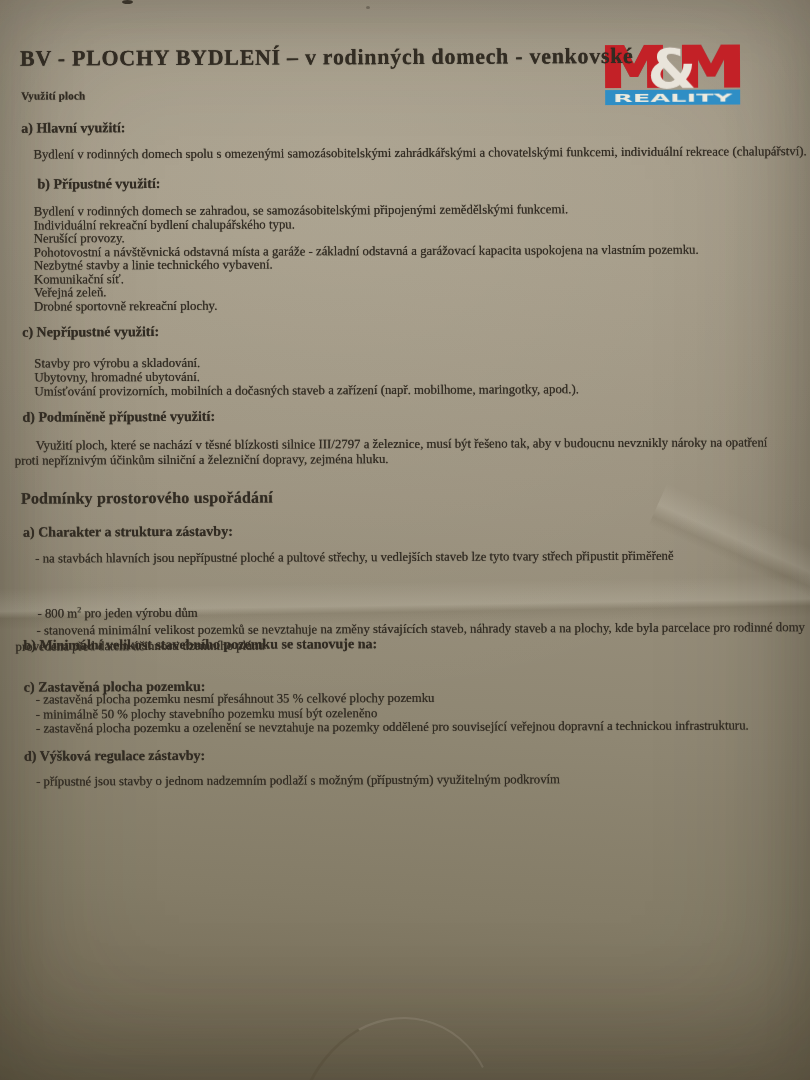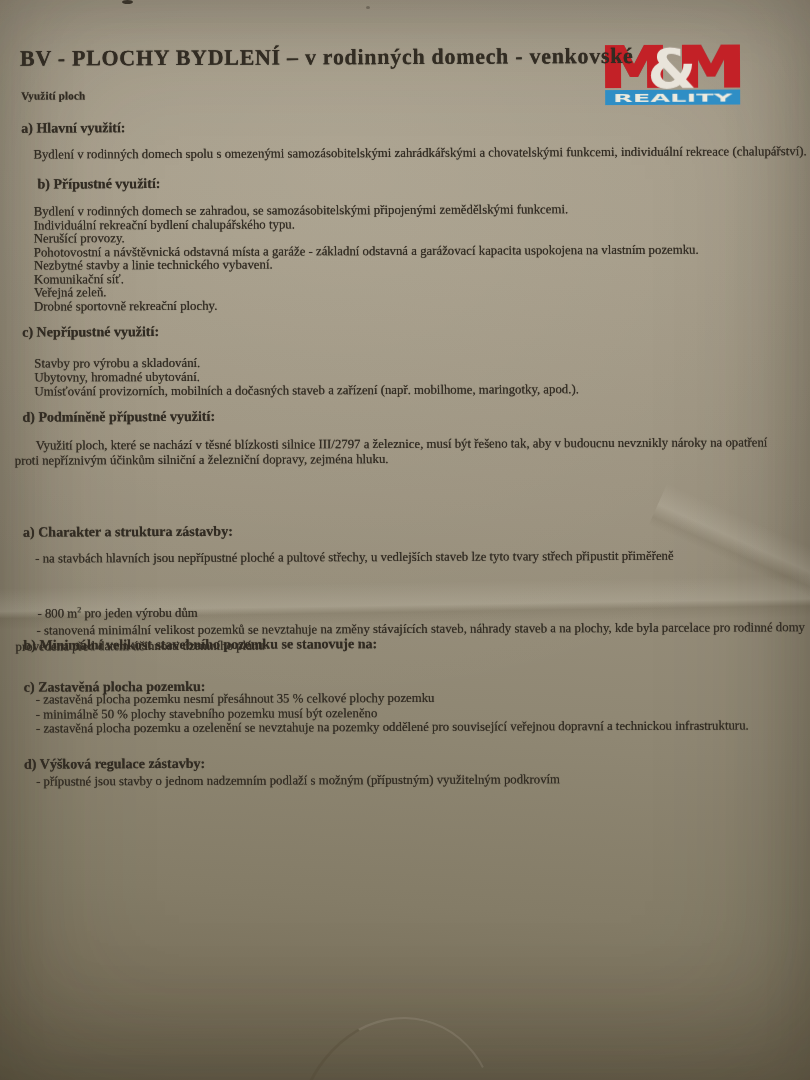--- a/index.html
+++ b/index.html
@@ -89,32 +89,33 @@
     <div class="t h" style="left:21px;top:324px;">c) Nepřípustné využití:</div>
     <div class="t list" style="left:33px;top:356px;line-height:13.8px;">
       <div>Stavby pro výrobu a skladování.</div>
       <div>Ubytovny, hromadné ubytování.</div>
       <div>Umísťování provizorních, mobilních a dočasných staveb a zařízení (např. mobilhome, maringotky, apod.).</div>
     </div>
 
     <div class="t h" style="left:21px;top:409px;">d) Podmíněně přípustné využití:</div>
     <div class="t wrap" style="left:13px;top:437px;width:780px;text-indent:21px;line-height:15px;">Využití ploch, které se nachází v těsné blízkosti silnice III/2797 a železnice, musí být řešeno tak, aby v budoucnu nevznikly nároky na opatření proti nepříznivým účinkům silniční a železniční dopravy, zejména hluku.</div>
 
+    <div class="t" style="left:19px;top:490px;font-weight:bold;font-size:16px;letter-spacing:0.2px;">Podmínky prostorového uspořádání</div>
 
     <div class="t h" style="left:21px;top:524px;text-align:center;">a) Charakter a struktura zástavby:</div>
     <div class="t" style="left:33px;top:551px;">- na stavbách hlavních jsou nepřípustné ploché a pultové střechy, u vedlejších staveb lze tyto tvary střech připustit přiměřeně</div>
 
     <div class="t h" style="left:21px;top:594px;margin-top:43px;">b) Minimální velikost stavebního pozemku se stanovuje na:</div>
     <div class="t" style="left:35px;top:606px;"><span>- 800 m</span><sup class="sup">2</sup><span> pro jeden výrobu dům</span></div>
     <div class="t wrap" style="left:13px;top:622px;width:790px;text-indent:21px;line-height:15.5px;">- stanovená minimální velikost pozemků se nevztahuje na změny stávajících staveb, náhrady staveb a na plochy, kde byla parcelace pro rodinné domy provedena před datem účinnosti územního plánu</div>
 
     <div class="t h" style="left:21px;top:663px;margin-top:16px;">c) Zastavěná plocha pozemku:</div>
     <div class="t list" style="left:33px;top:691px;line-height:14.5px;">
       <div>- zastavěná plocha pozemku nesmí přesáhnout 35 % celkové plochy pozemku</div>
       <div>- minimálně 50 % plochy stavebního pozemku musí být ozeleněno</div>
       <div>- zastavěná plocha pozemku a ozelenění se nevztahuje na pozemky oddělené pro související veřejnou dopravní a technickou infrastrukturu.</div>
     </div>
 
-    <div class="t h" style="left:21px;top:748px;margin-top:8px;">d) Výšková regulace zástavby:</div>
+    <div class="t h" style="left:21px;top:748px;">d) Výšková regulace zástavby:</div>
     <div class="t" style="left:33px;top:774px;">- přípustné jsou stavby o jednom nadzemním podlaží s možným (přípustným) využitelným podkrovím</div>
 
   </div>
 </div>
 
 </body></html>

